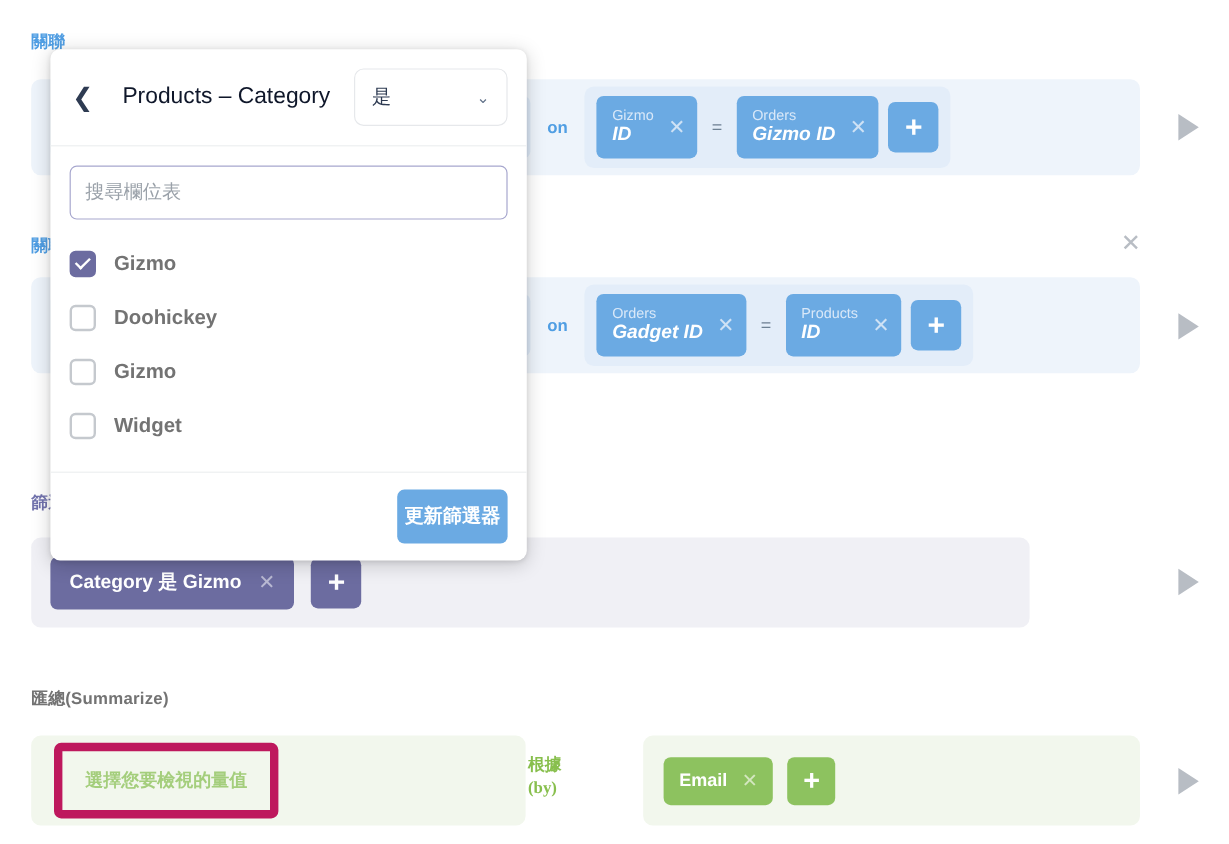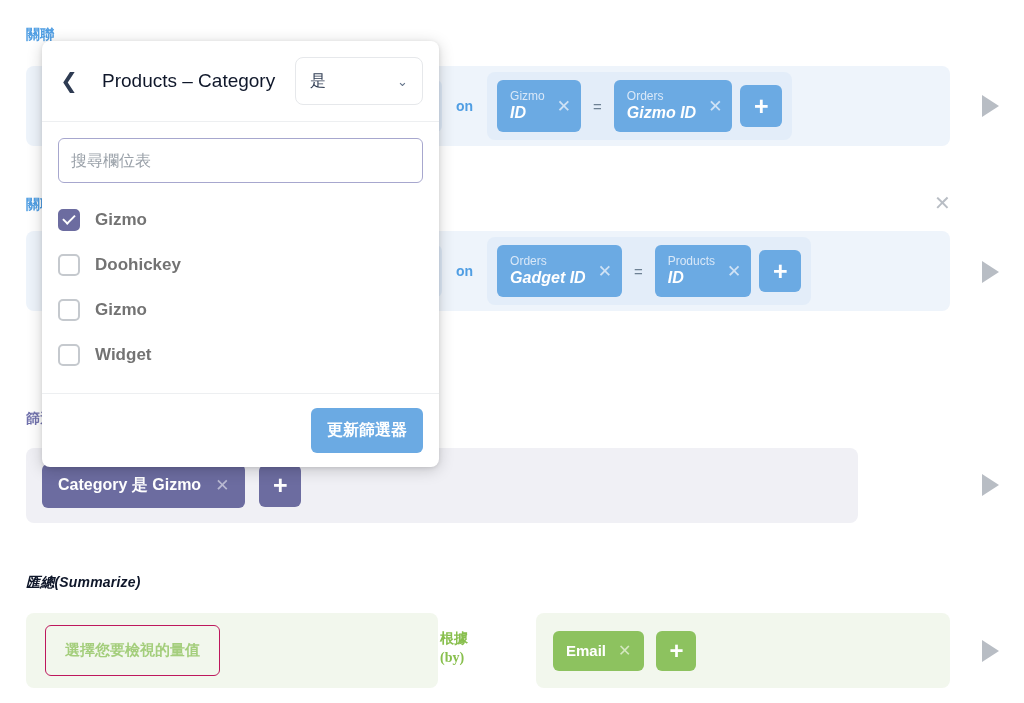--- a/index.html
+++ b/index.html
@@ -14,21 +14,21 @@
   
   .sec-label {
     position: absolute;
     font-size: 14px;
     font-weight: 700;
     letter-spacing: .2px;
     white-space: nowrap;
   }
   .label-join   { color: #509EE3; }
   .label-filter { color: #7172AD; }
-  .label-summ   { color: #0f172a; font-style: italic; }
+  .label-summ   { color: #737373; }
 
   
   .step-row {
     position: absolute;
     display: flex;
     align-items: center;
     border-radius: 8px;
   }
   .row-join   { background: #EEF4FB; }
   .row-filter { background: #F0F0F5; }
@@ -139,21 +139,21 @@
     color: #fff;
     font-size: 16px; font-weight: 700;
     cursor: pointer;
     white-space: nowrap;
   }
   .chip-filter .cx { margin-left: 14px; color: #B9B9D2; font-size: 17px; font-weight: 700; }
   .btn-plus.purple { background:#6C6CA0; width:42px; height:42px; border-radius:6px; font-size:25px; }
 
   
   .summ-placeholder {
-    border: 1px solid #be185d;
+    border: 7px solid #be185d;
     border-radius: 6px;
     background: transparent;
     color: #A4CE7C;
     font-size: 15px;
     font-weight: 700;
     padding: 15px 19px;
     cursor: pointer;
     white-space: nowrap;
   }
   .by-word {
@@ -262,21 +262,21 @@
     border-top: 1px solid #EDEFF1;
     padding: 14px 16px;
     display: flex; justify-content: flex-end;
     margin-top: 10px;
   }
   .btn-primary {
     background: #6BAAE3;
     color: #fff;
     border: none;
     border-radius: 6px;
-    padding: 12px 16px;
+    padding: 12px 6px;
     font-size: 16px; font-weight: 700;
     font-family: inherit;
     cursor: pointer;
   }
 </style>
 </head>
 <body>
 
 <div class="page">
 

